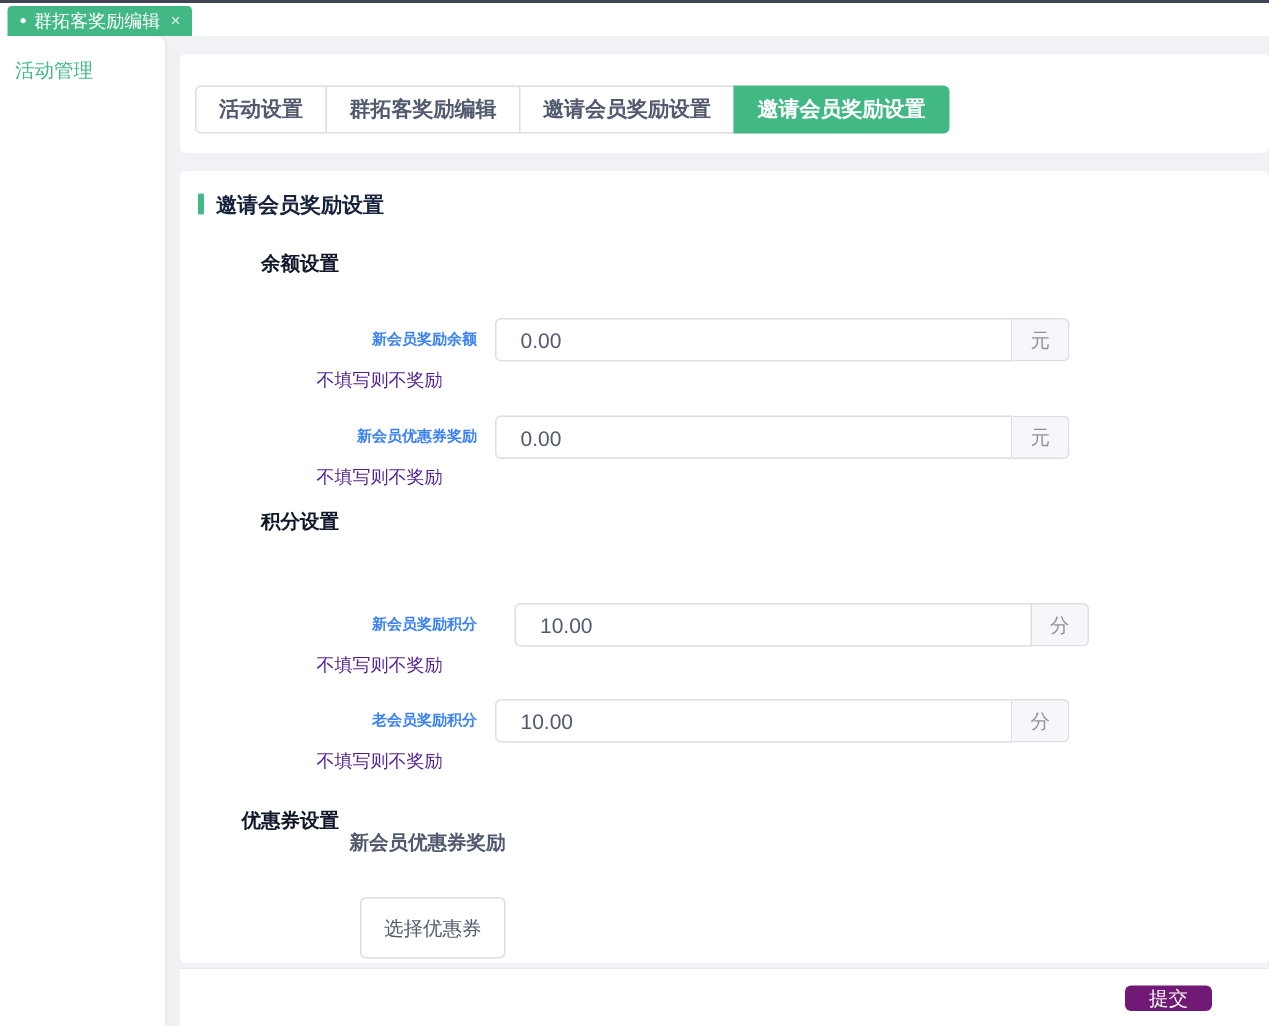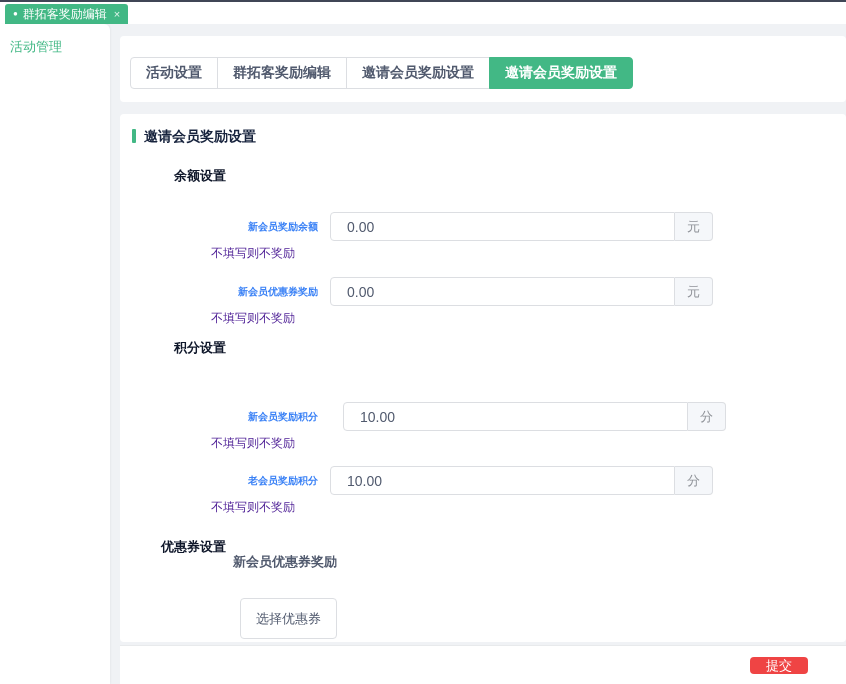--- a/index.html
+++ b/index.html
@@ -97,21 +97,21 @@
   .mt-clabel   { }
   .mt-cbtn     { margin-top:29px; }
   
   .footer {
     position:absolute; left:120px; right:0; bottom:0; height:39px;
     background:#fff; border-top:1px solid #e8eaec;
     display:flex; align-items:center; justify-content:flex-end;
     padding-right:38px;
   }
   .submit-btn {
-    height:17px; padding:0 16px; background:#ef4444; color:#fff;
+    height:17px; padding:0 16px; background:#701a75; color:#fff;
     border:none; border-radius:4px; font-size:13px; cursor:pointer;
     font-family:"Liberation Sans","DejaVu Sans",sans-serif;
   }
 </style>
 </head>
 <body>
 
 <div class="tabbar">
   <div class="page-tab">
     <span class="dot">●</span>

